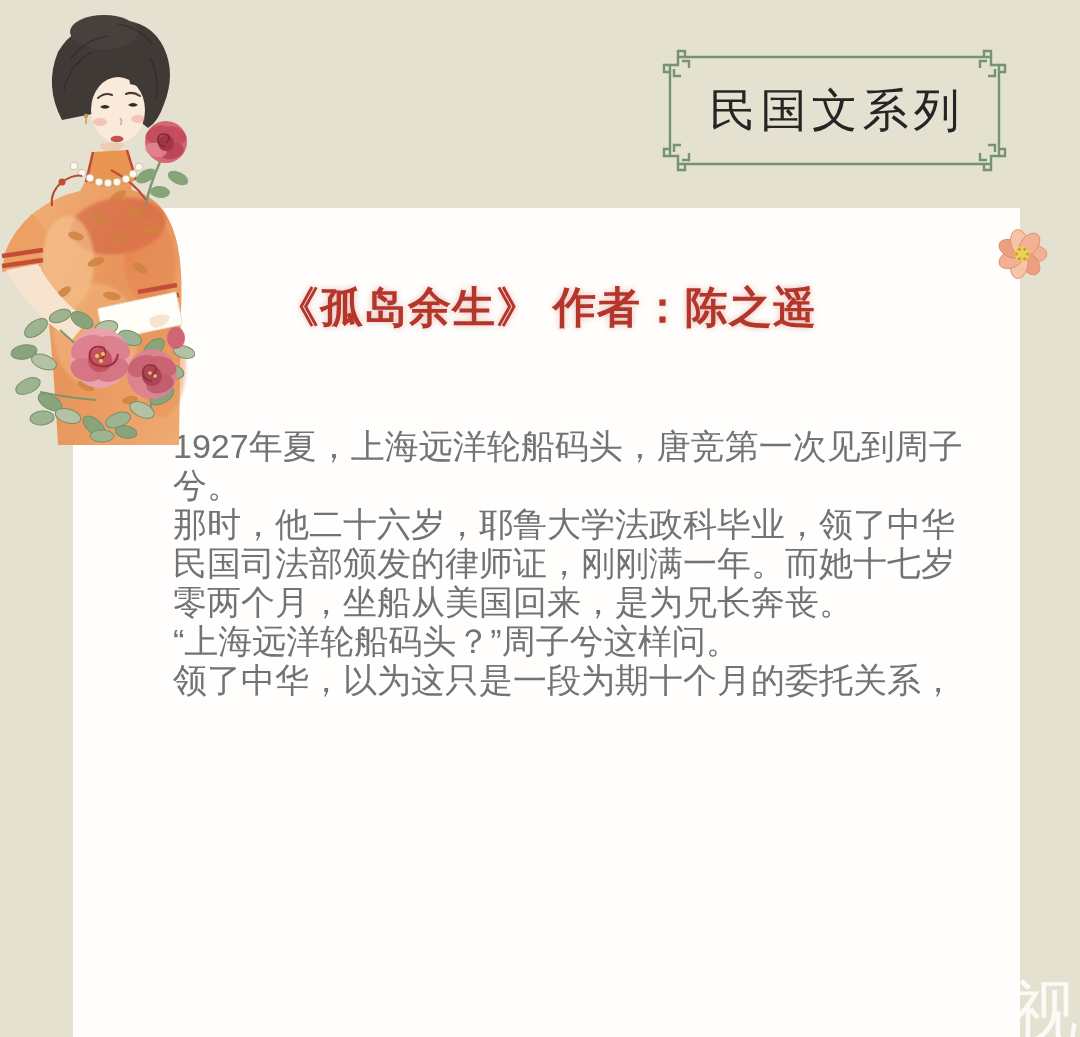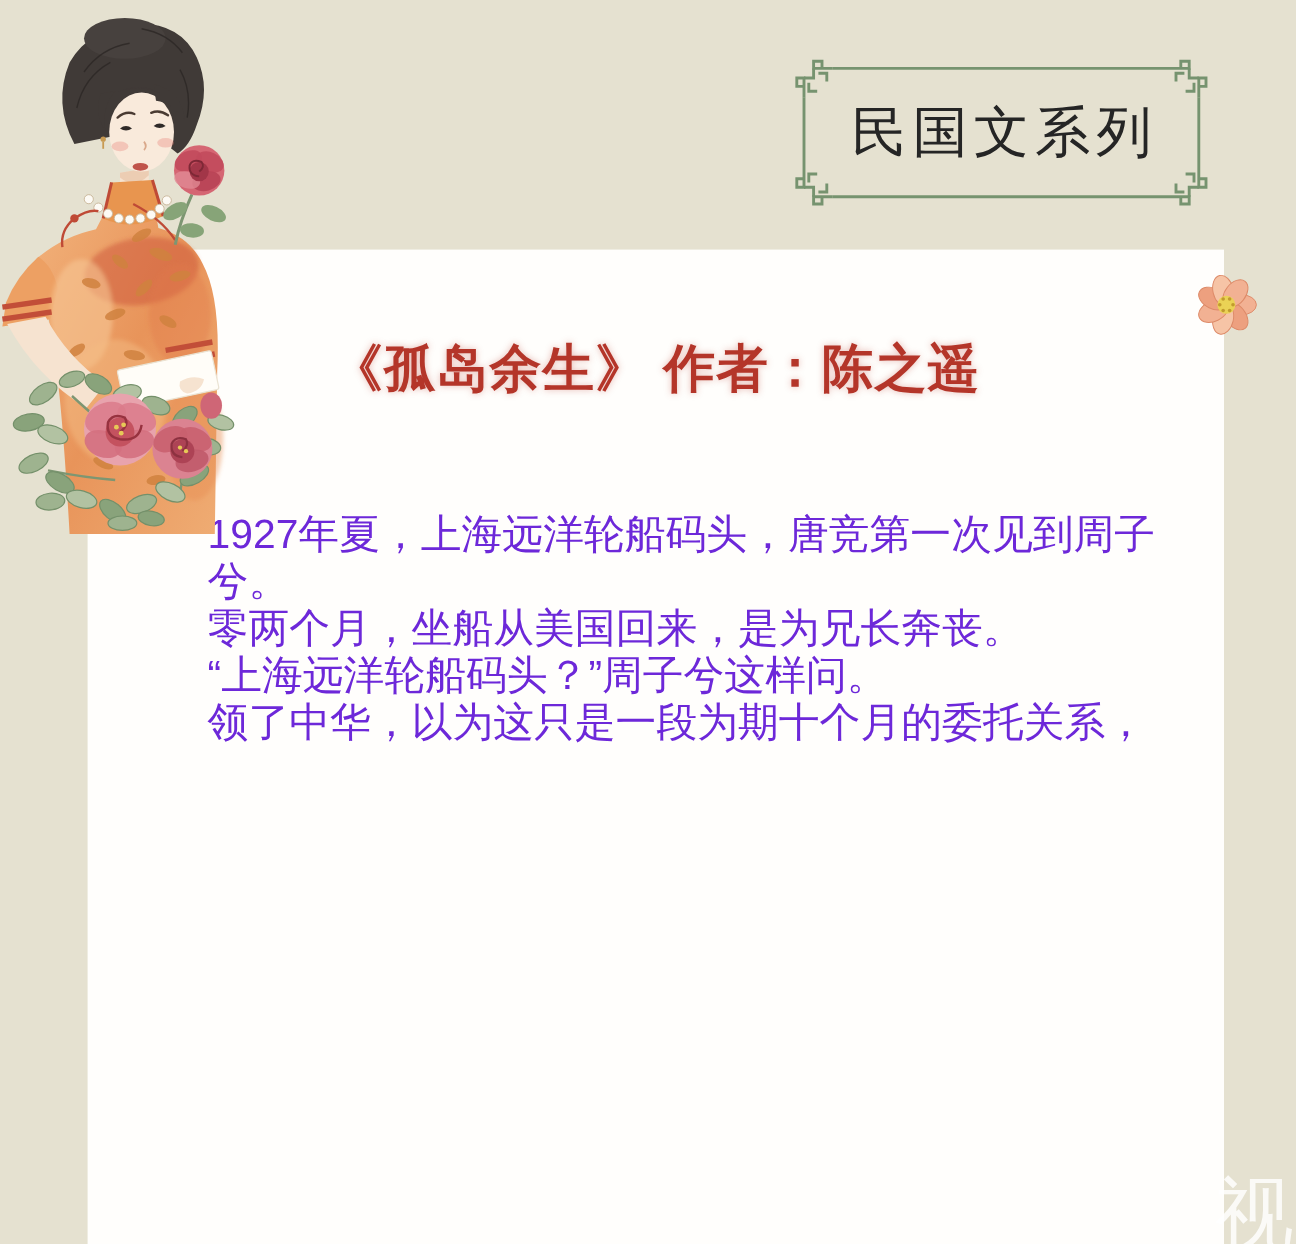--- a/index.html
+++ b/index.html
@@ -33,21 +33,21 @@
   .book-title{
     position:absolute;left:73px;top:279px;width:947px;z-index:2;
     text-align:center;font-size:43px;font-weight:bold;color:#b43529;
     letter-spacing:1px;white-space:nowrap;
     text-shadow:0 0 6px rgba(181,55,44,.35);
   }
 
   
   .excerpt{
     position:absolute;left:173px;top:427px;z-index:2;
-    font-size:34px;line-height:39px;color:#6d28d9;
+    font-size:34px;line-height:39px;color:#737373;
   }
   .excerpt .line{white-space:nowrap;}
 
   
   .woman-illo{position:absolute;left:0;top:0;width:232px;height:445px;z-index:3;}
   .corner-flower{position:absolute;left:994px;top:226px;width:56px;height:56px;z-index:3;}
 
   
   .watermark{
     position:absolute;left:1012px;top:978px;z-index:4;
@@ -103,20 +103,22 @@
       </g>
     </svg>
     <div class="series-label">民国文系列</div>
   </div>
 
   <div class="book-title">《孤岛余生》 作者：陈之遥</div>
 
   <div class="excerpt">
     <div class="line">1927年夏，上海远洋轮船码头，唐竞第一次见到周子</div>
     <div class="line">兮。</div>
+    <div class="line">那时，他二十六岁，耶鲁大学法政科毕业，领了中华</div>
+    <div class="line">民国司法部颁发的律师证，刚刚满一年。而她十七岁</div>
     <div class="line">零两个月，坐船从美国回来，是为兄长奔丧。</div>
     <div class="line">“上海远洋轮船码头？”周子兮这样问。</div>
     <div class="line">领了中华，以为这只是一段为期十个月的委托关系，</div>
   </div>
 
   <svg class="woman-illo" viewBox="0 0 232 445">
     <defs>
       <linearGradient id="dressG" x1="0" y1="0" x2="1" y2="1">
         <stop offset="0" stop-color="#f2b37c"></stop>
         <stop offset="0.5" stop-color="#e8945a"></stop>

